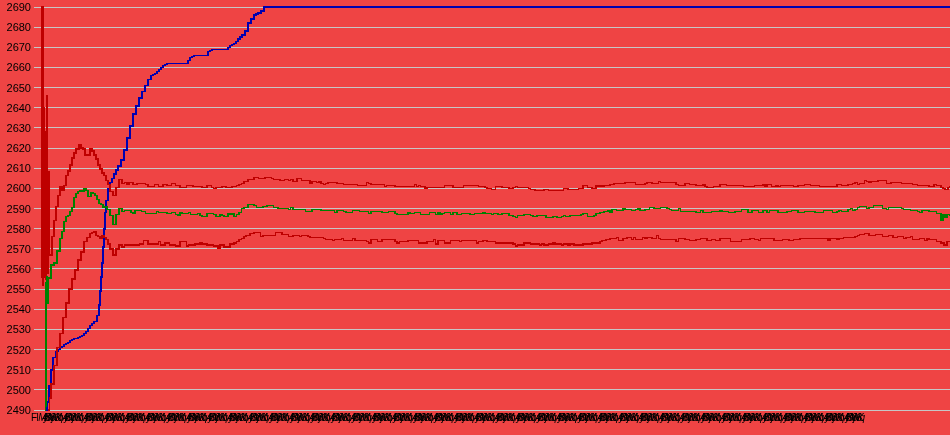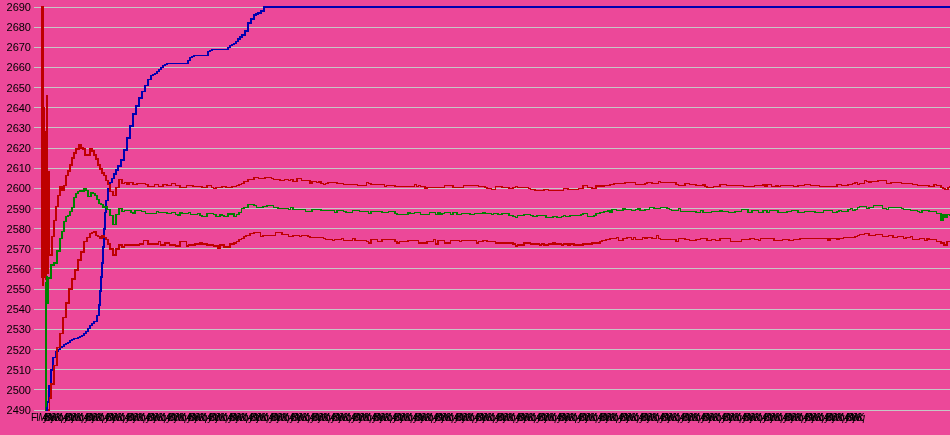--- a/index.html
+++ b/index.html
@@ -1,19 +1,19 @@
 <!DOCTYPE html>
 <html><head>
 <meta charset="utf-8">
 <style>
   html,body{margin:0;padding:0;background:#ffffff;}
   .chart-canvas{
     position:relative;
     width:950px;height:435px;
-    background:#ec4899;
+    background:#ef4444;
     overflow:hidden;
     font-family:"Liberation Sans",sans-serif;
   }
   .chart-canvas svg{position:absolute;left:0;top:0;}
   .x-smear{
     position:absolute;left:31px;top:411px;width:919px;height:14px;
     overflow:hidden;white-space:nowrap;
     font-family:"Liberation Sans",sans-serif;
     font-size:10px;color:#000000;line-height:13px;
   }

